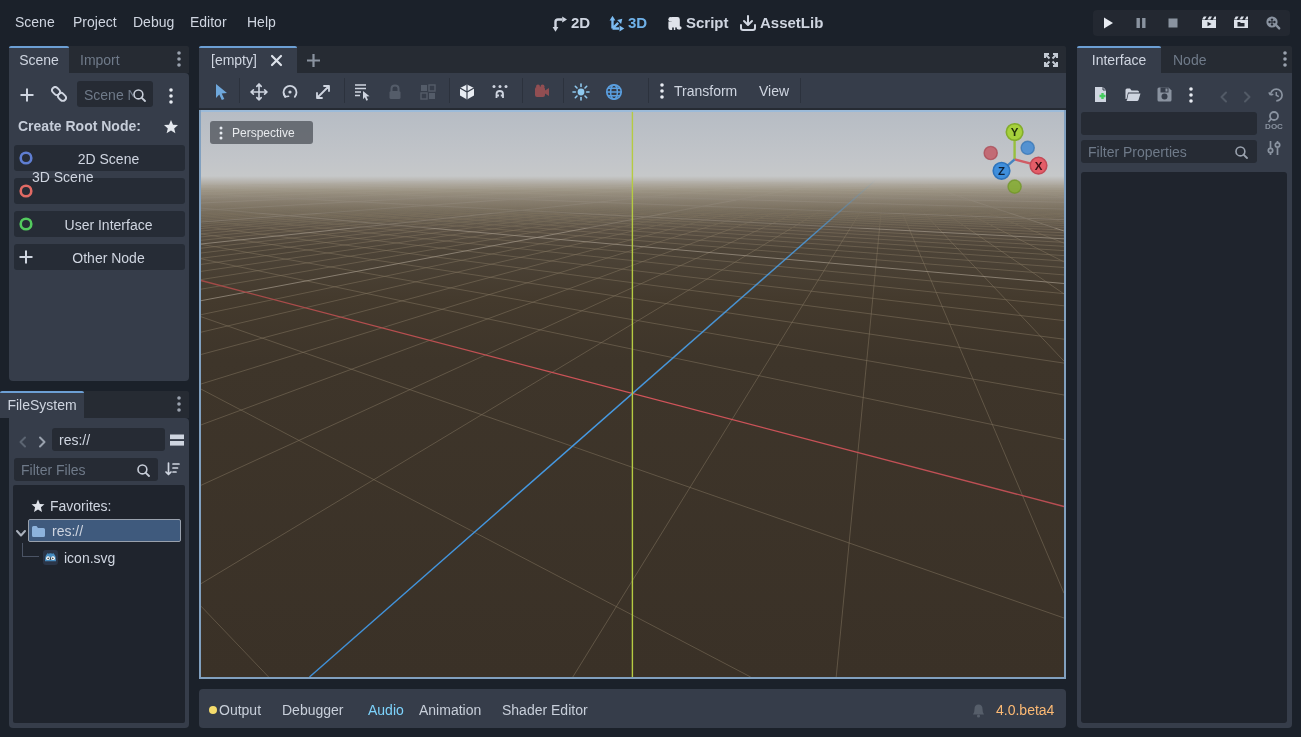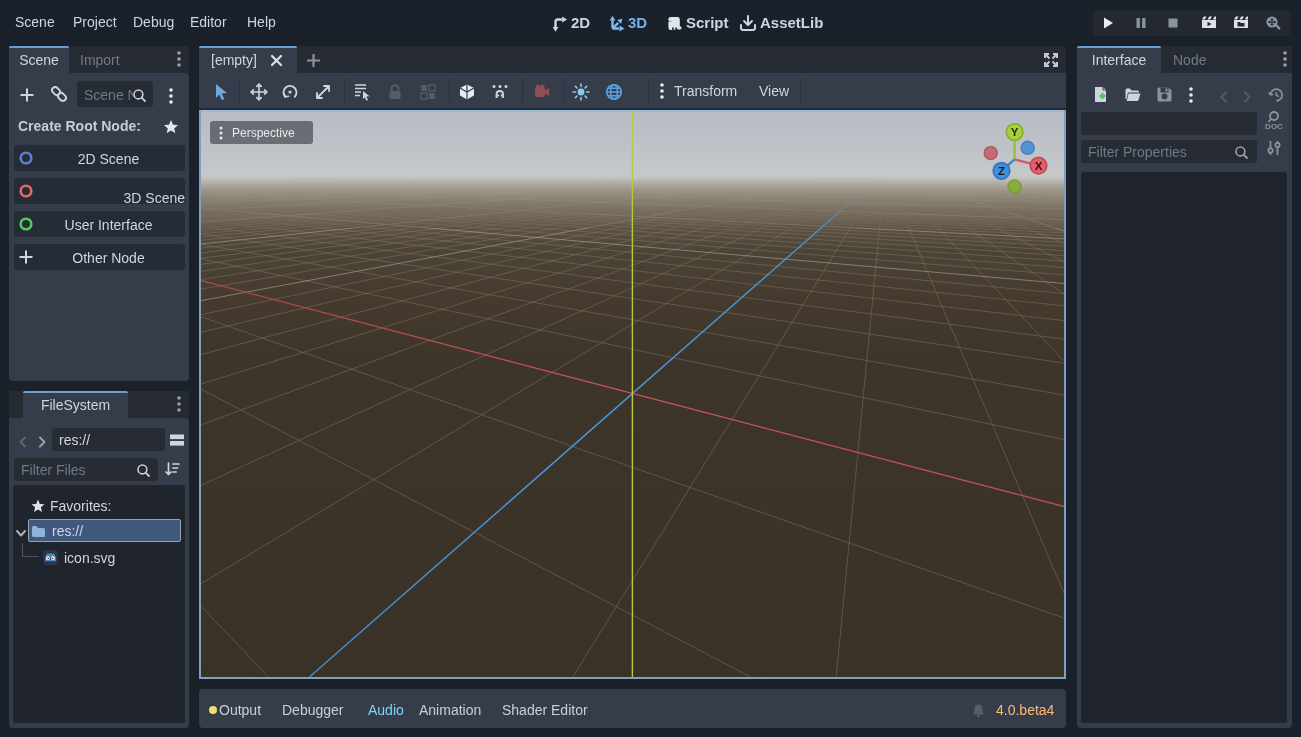--- a/index.html
+++ b/index.html
@@ -106,33 +106,33 @@
     </svg></div>
 <div class="btn" style="left:14px;top:145px;width:171px;height:26px"></div>
 <div class="abs" style="left:18px;top:150px"><svg width="16" height="16" viewBox="0 0 16 16" style="">
       <circle cx="8" cy="8" r="5.3" stroke="#5f7ed2" stroke-width="2.6" fill="none"></circle>
     </svg></div>
 <div class="abs txt" style="left:14px;top:152px;width:171px;text-align:center;text-indent:18px">2D Scene</div>
 <div class="btn" style="left:14px;top:178px;width:171px;height:26px"></div>
 <div class="abs" style="left:18px;top:183px"><svg width="16" height="16" viewBox="0 0 16 16" style="">
       <circle cx="8" cy="8" r="5.3" stroke="#e06a64" stroke-width="2.6" fill="none"></circle>
     </svg></div>
-<div class="abs txt" style="left:14px;top:191px;width:171px;text-align:right;text-indent:18px">3D Scene</div>
+<div class="abs txt" style="left:14px;top:170px;width:171px;text-align:left;text-indent:18px">3D Scene</div>
 <div class="btn" style="left:14px;top:211px;width:171px;height:26px"></div>
 <div class="abs" style="left:18px;top:216px"><svg width="16" height="16" viewBox="0 0 16 16" style="">
       <circle cx="8" cy="8" r="5.3" stroke="#53ca5e" stroke-width="2.6" fill="none"></circle>
     </svg></div>
 <div class="abs txt" style="left:14px;top:218px;width:171px;text-align:center;text-indent:18px">User Interface</div>
 <div class="btn" style="left:14px;top:244px;width:171px;height:26px"></div>
 <div class="abs" style="left:18px;top:249px"><svg width="16" height="16" viewBox="0 0 16 16" style="">
       <path d="M8 1.5 L8 14.5 M1.5 8 L14.5 8" stroke="#cfd5e0" stroke-width="2"></path>
     </svg></div>
 <div class="abs txt" style="left:14px;top:251px;width:171px;text-align:center;text-indent:18px">Other Node</div>
 <div class="abs tabstrip" style="left:9px;top:391px;width:180px;height:27px"></div>
-<div class="abs tab" style="left:23px;top:391px;width:105px">FileSystem</div>
+<div class="abs tab" style="left:0;top:391px;width:84px">FileSystem</div>
 <div class="abs" style="left:176px;top:395px"><svg width="6" height="18" viewBox="0 0 6 18" style="">
       <circle cx="3" cy="3" r="1.8" fill="#9aa2ae"></circle>
       <circle cx="3" cy="9" r="1.8" fill="#9aa2ae"></circle>
       <circle cx="3" cy="15" r="1.8" fill="#9aa2ae"></circle>
     </svg></div>
 <div class="abs panel" style="left:9px;top:418px;width:180px;height:310px;border-radius:0 4px 4px 4px"></div>
 <div class="abs" style="left:17px;top:434px"><svg width="12" height="12" viewBox="0 0 12 12" style="">
       <path d="M8 1.5 L3.5 6 L8 10.5" stroke="#5c6572" stroke-width="2" fill="none" stroke-linecap="round" stroke-linejoin="round"></path>
     </svg></div>
 <div class="abs" style="left:36px;top:434px"><svg width="12" height="12" viewBox="0 0 12 12" style="">

